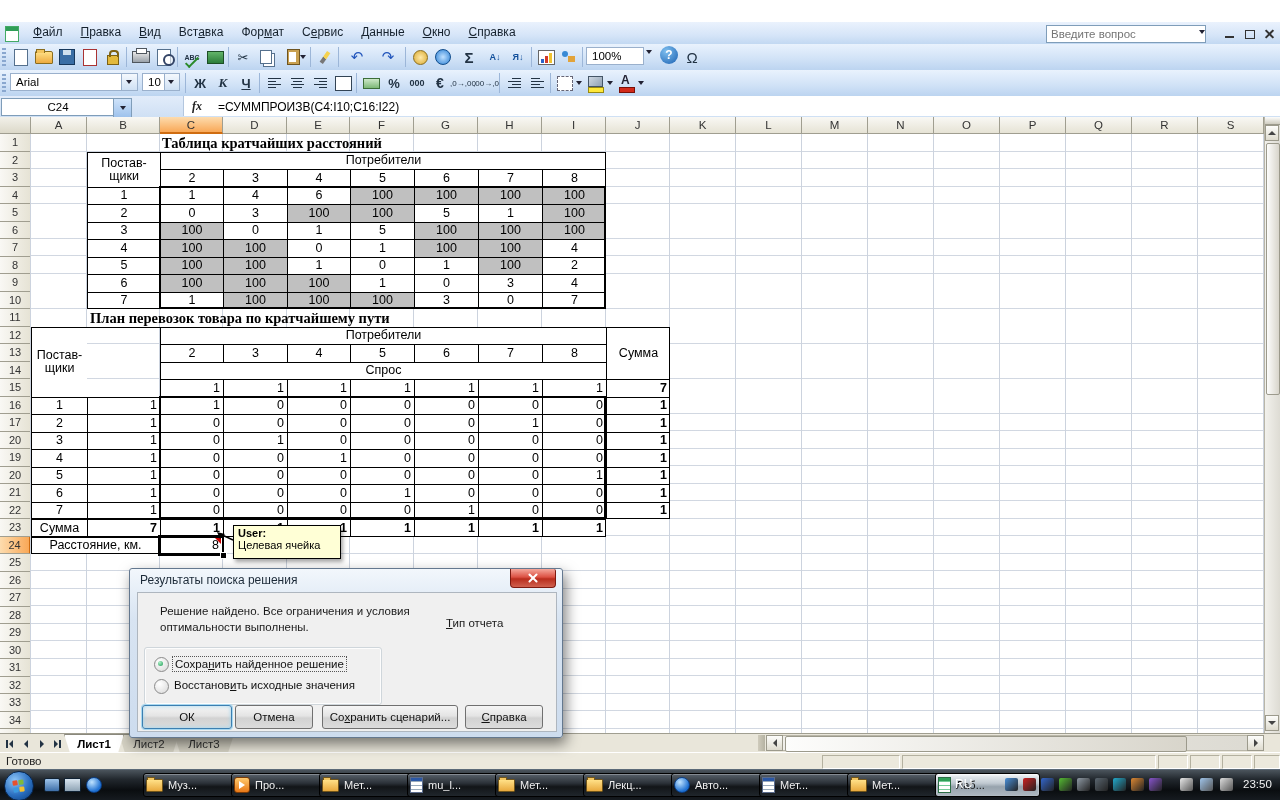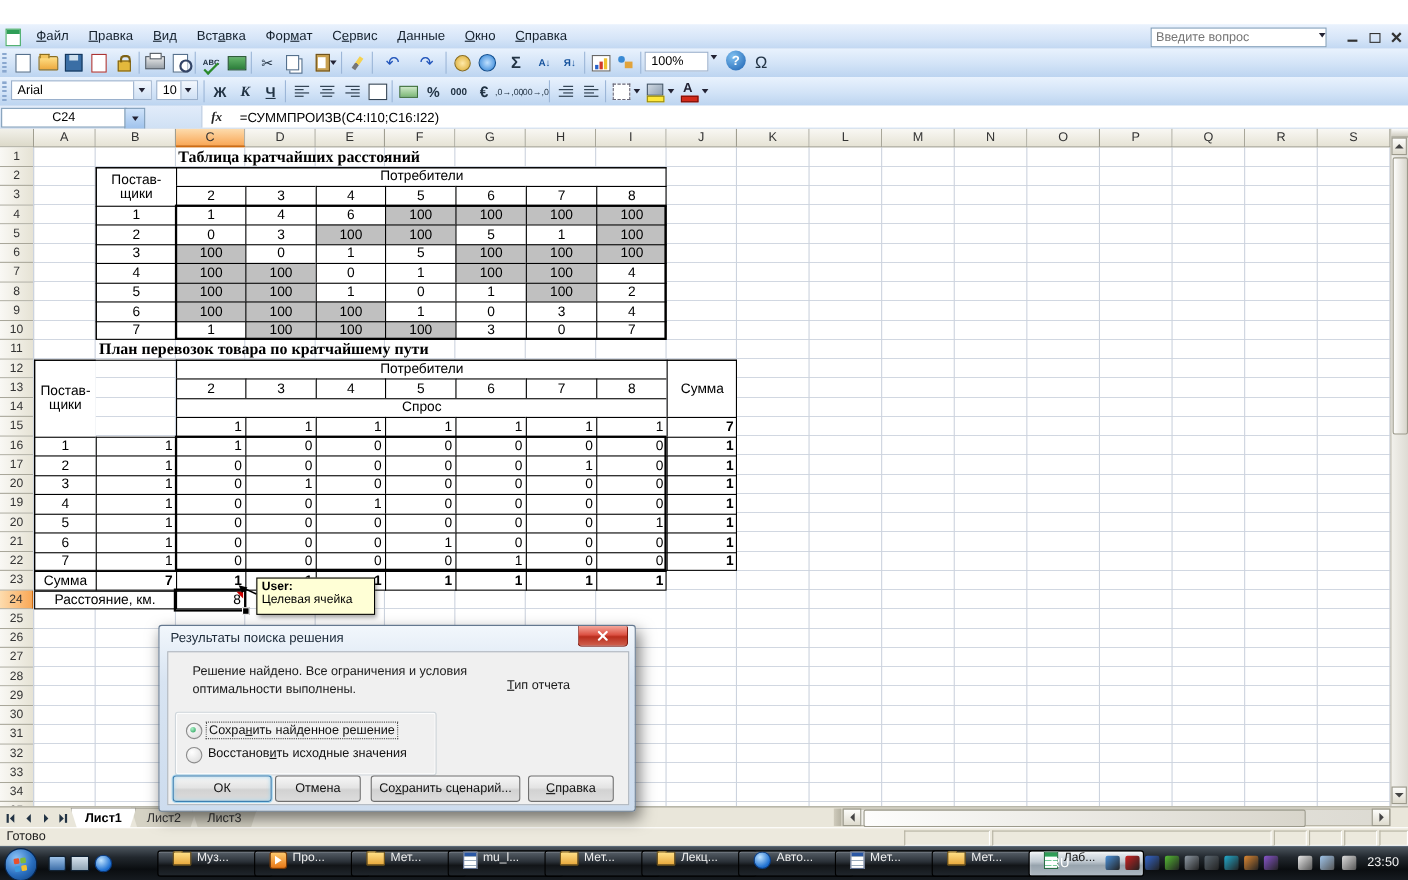--- a/index.html
+++ b/index.html
@@ -104,22 +104,22 @@
   .stab.active{background:#fff;font-weight:bold;z-index:2;}
   .stab.inactive{background:#d5d2c4;color:#333;}
   
   #statusbar{left:0;top:752px;width:1280px;height:17px;background:#ece9dd;border-top:1px solid #fff;}
   .spanel{position:absolute;top:2px;height:12px;border:1px solid #b4b1a0;border-bottom-color:#fff;border-right-color:#fff;}
   
   #taskbar{left:0;top:769px;width:1280px;height:31px;
     background:linear-gradient(#4b545c,#22282e 30%,#0a0d10 65%,#171c21);border-top:1px solid #5c6a78;}
   .tkb{position:absolute;top:3px;width:105px;height:24px;border:1px solid #000;border-radius:3px;
     background:linear-gradient(#58616a,#2b3138 42%,#121518 58%,#20262c);
-    box-shadow:inset 0 1px 0 rgba(255,255,255,.28);display:flex;
-    color:#f0f0f0;font-size:11px;padding-left:13px;box-sizing:border-box;white-space:nowrap;overflow:hidden;}
+    box-shadow:inset 0 1px 0 rgba(255,255,255,.28);display:flex;align-items:center;
+    color:#f0f0f0;font-size:11px;padding-left:2px;box-sizing:border-box;white-space:nowrap;overflow:hidden;}
   .tkb.active{background:linear-gradient(#eef2f5,#c0c9d1 42%,#97a3ad 58%,#aeb8c1);color:#111;
     box-shadow:inset 0 1px 2px rgba(255,255,255,.8);}
   .tkb .lbl{margin-left:5px;}
   .i-folder{width:15px;height:11px;background:linear-gradient(#ffe087,#e8a93d);
     border:1px solid #71551a;border-radius:1px;position:relative;flex:none;}
   .i-folder::before{content:"";position:absolute;left:0;top:-3px;width:6px;height:2px;
     background:#f3c55e;border:1px solid #71551a;border-bottom:none;}
   .i-word{width:11px;height:14px;background:#fff;border:1px solid #5a6b8c;flex:none;
     background-image:linear-gradient(#2a57a5 0 3px,transparent 3px),
       repeating-linear-gradient(#fff 0 3px,#9ab 3px 4px);}
@@ -129,21 +129,21 @@
   .i-ie{width:14px;height:14px;border-radius:50%;flex:none;
     background:radial-gradient(circle at 35% 30%,#bfe3ff,#1d6fd1 70%);border:1px solid #0c3f86;}
   .i-player{width:14px;height:14px;border-radius:3px;flex:none;position:relative;
     background:linear-gradient(#ffca6e,#e87817);border:1px solid #7c3b05;}
   .i-player::before{content:"";position:absolute;left:4px;top:3px;width:0;height:0;
     border-left:6px solid #fff;border-top:4px solid transparent;border-bottom:4px solid transparent;}
   .tray{position:absolute;top:8px;width:13px;height:13px;border-radius:2px;}
   #clock{position:absolute;top:8px;color:#f2f2f2;font-size:11.5px;}
   #rulab{position:absolute;top:7px;color:#fff;font-size:12px;}
   
-  #dialog{left:144px;top:568px;width:432px;height:168px;z-index:50;
+  #dialog{left:129px;top:568px;width:432px;height:168px;z-index:50;
     background:linear-gradient(#f2f7fc,#d8e4f2 30%,#cddcee);border:1px solid #64788f;border-radius:3px;
     box-shadow:3px 6px 14px rgba(0,0,0,.5);}
   #dlgtitle{left:10px;top:4px;font-size:12px;color:#1c2a38;}
   #dlgclose{left:380px;top:0px;width:44px;height:18px;border:1px solid #7e1a10;border-top:none;
     border-radius:0 2px 4px 4px;background:linear-gradient(#f5a79b,#dc5143 45%,#b92d1d 55%,#d0614f);
     display:flex;align-items:center;justify-content:center;}
   #dlgbody{left:7px;top:23px;width:418px;height:138px;background:#f0f0f0;border:1px solid #aeb6bf;}
   .dtext{position:absolute;font-size:11.5px;color:#1a1a1a;white-space:nowrap;margin-left:16px;}
   #groupbox{left:14px;top:78px;width:236px;height:56px;border:1px solid #cfd6db;border-radius:3px;
     box-shadow:inset 0 0 0 1px #fdfdfd;}

